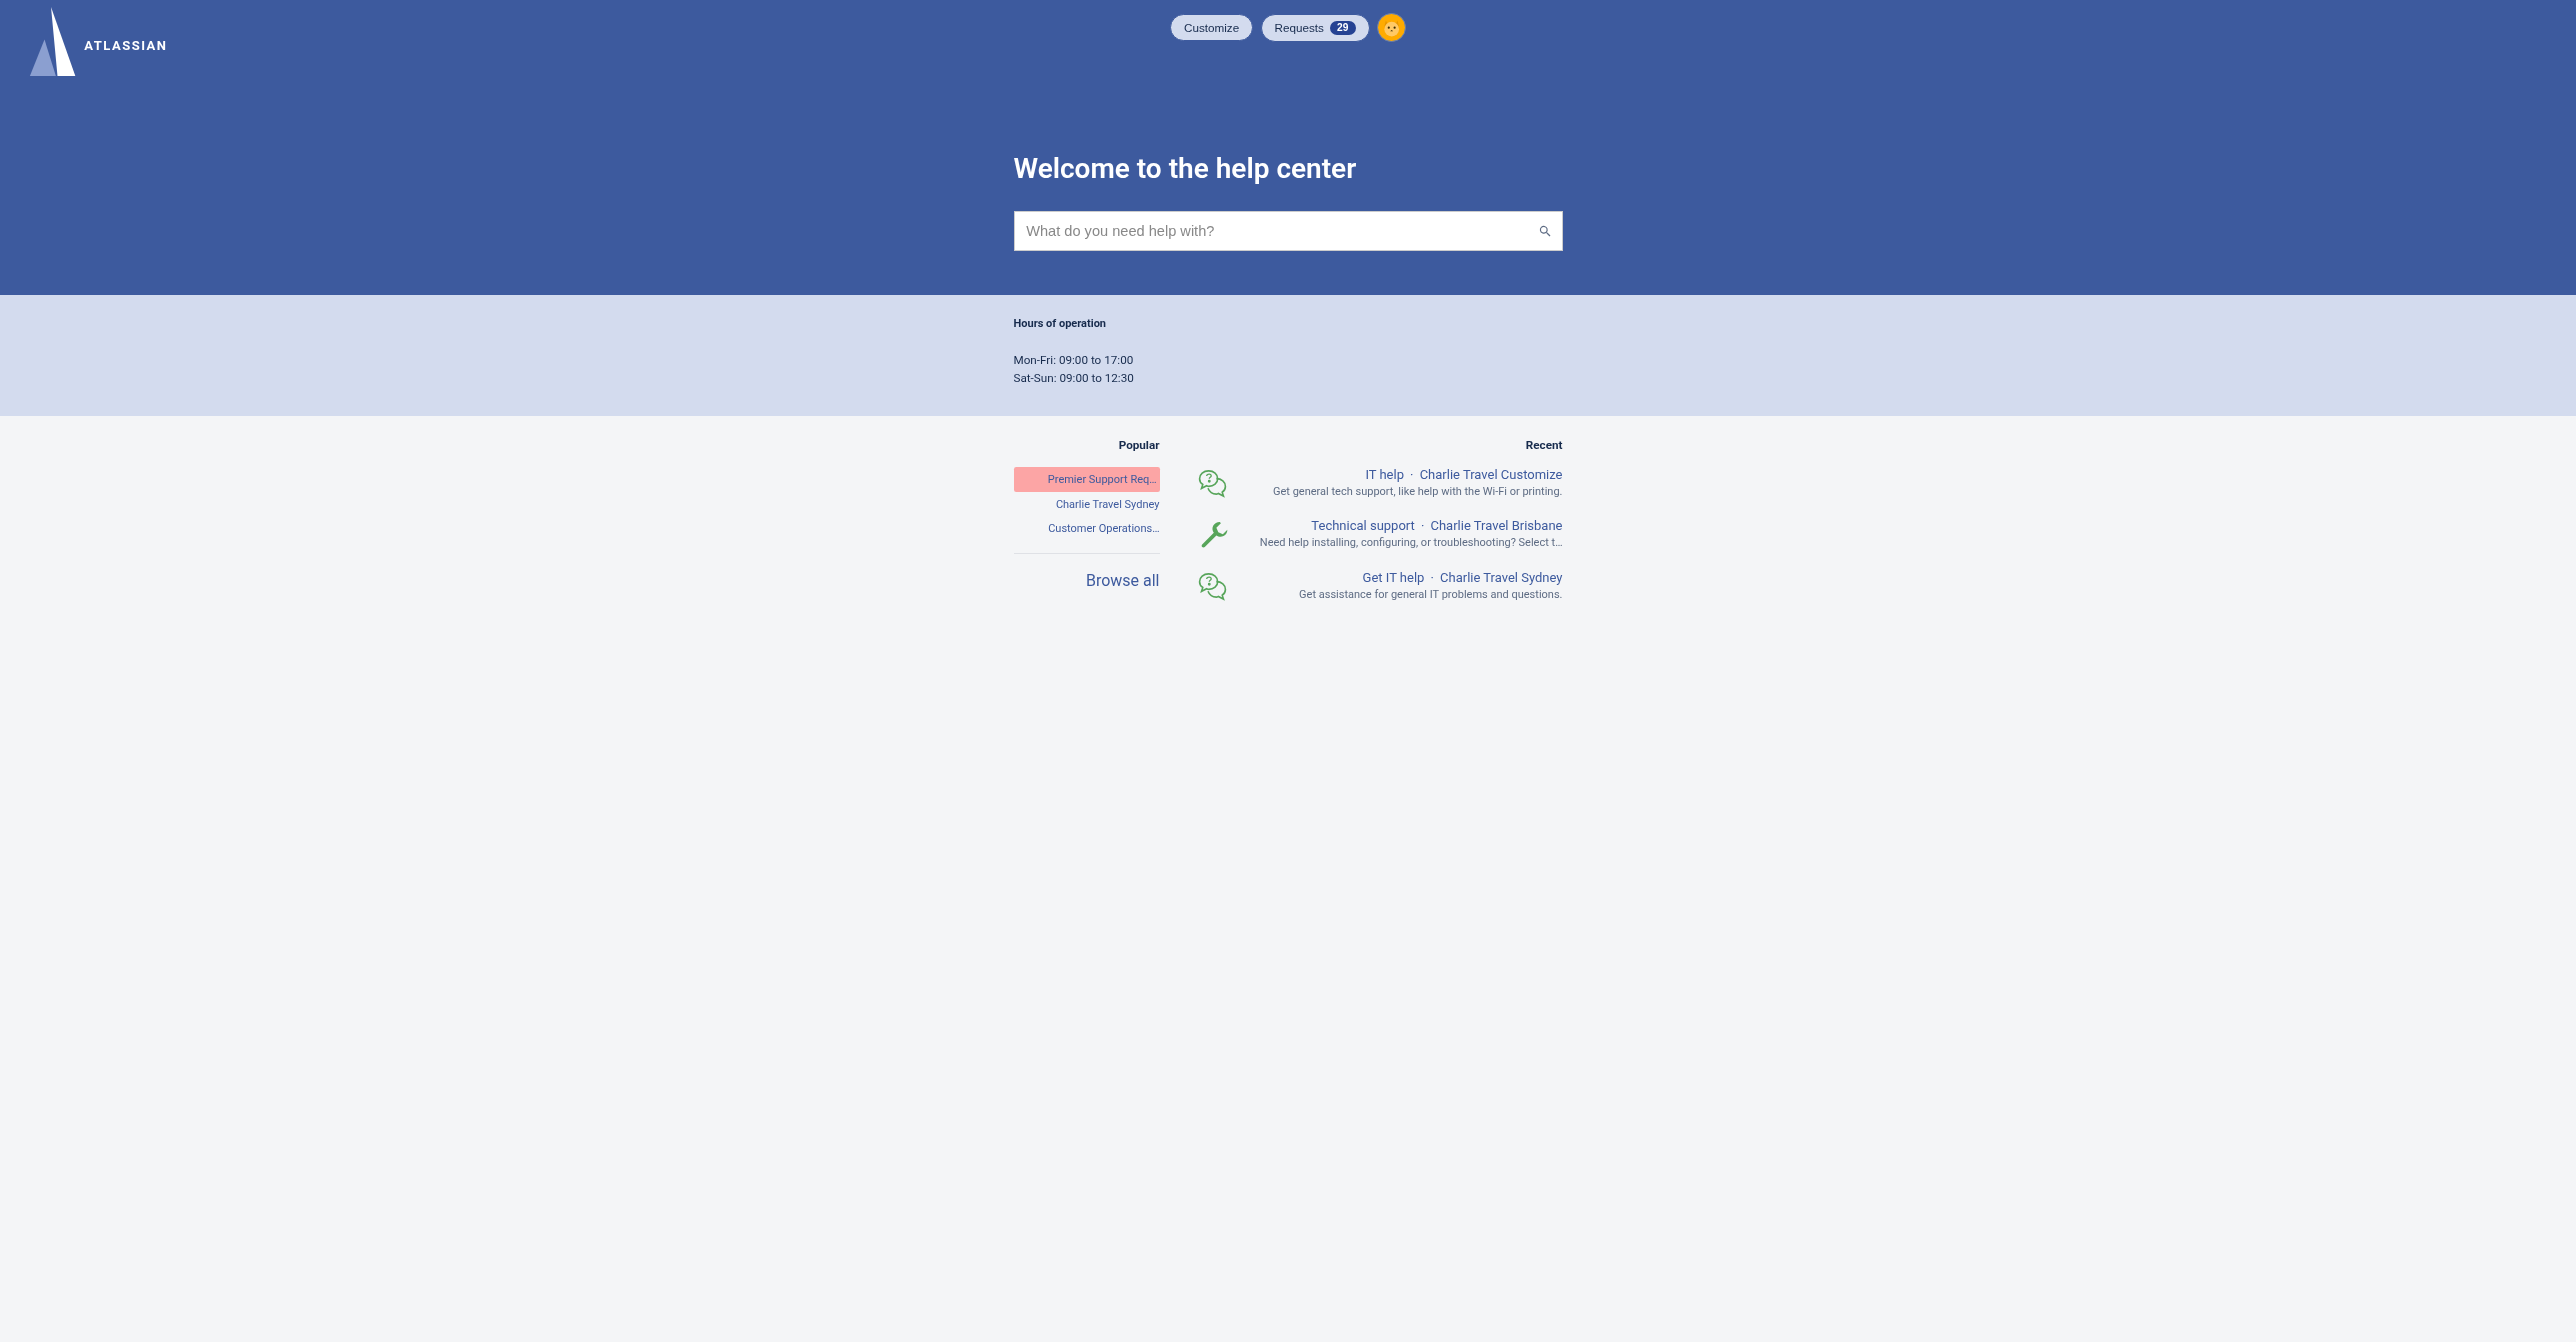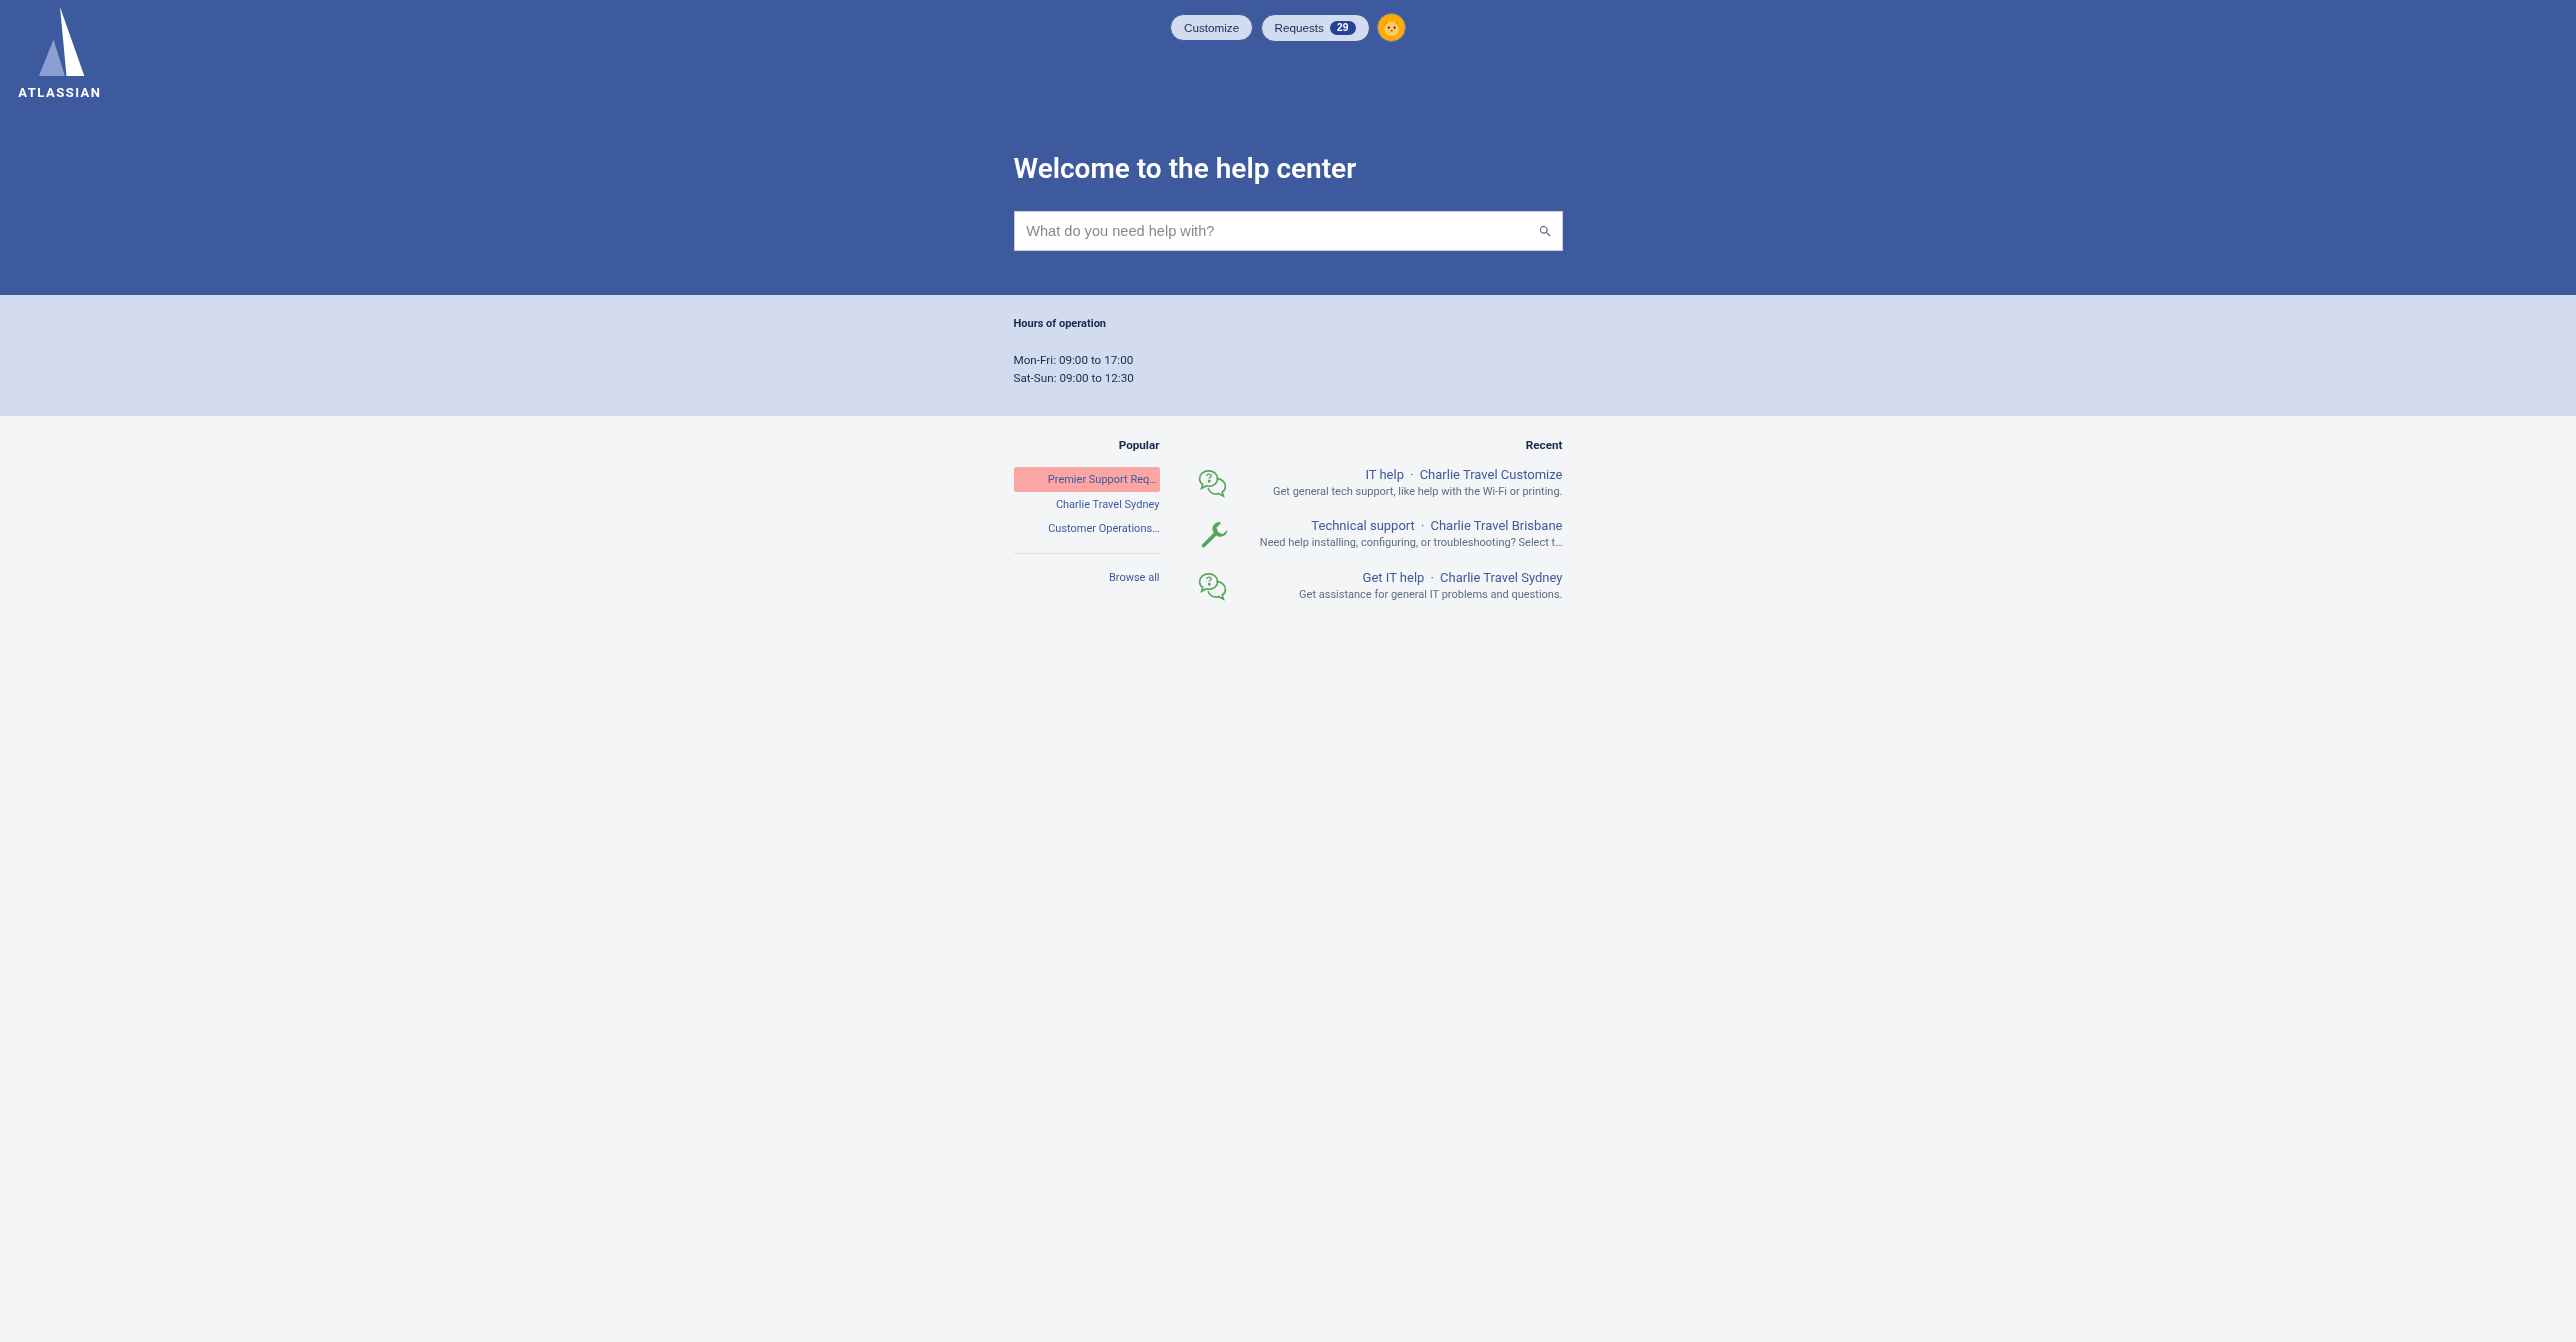--- a/index.html
+++ b/index.html
@@ -59,21 +59,21 @@
     }
     .avatar svg {
       width: 23.4px;
       height: 23.4px;
     }
     .logo {
       position: absolute;
       top: 7.3px;
       left: 18.3px;
       display: flex;
-      flex-direction: column;
+      flex-direction: row;
       align-items: center;
     }
     .logo svg {
       width: 66px;
       height: 73px;
     }
     .logo-text {
       color: white;
       font-weight: 700;
       letter-spacing: 1.5px;
@@ -172,21 +172,21 @@
       border-radius: 2.2px;
       padding: 5.9px 2.9px;
     }
     .popular-divider {
       border: none;
       border-top: 0.7px solid #dfe1e6;
       margin: 11.7px 0;
     }
     .browse-all {
       color: #3d5a9e;
-      font-size: 11px;
+      font-size: 16px;
       cursor: pointer;
       padding: 5.9px 0;
     }
     .recent-list {
       list-style: none;
     }
     .recent-item {
       display: flex;
       gap: 13px;
       margin-bottom: 20.5px;

